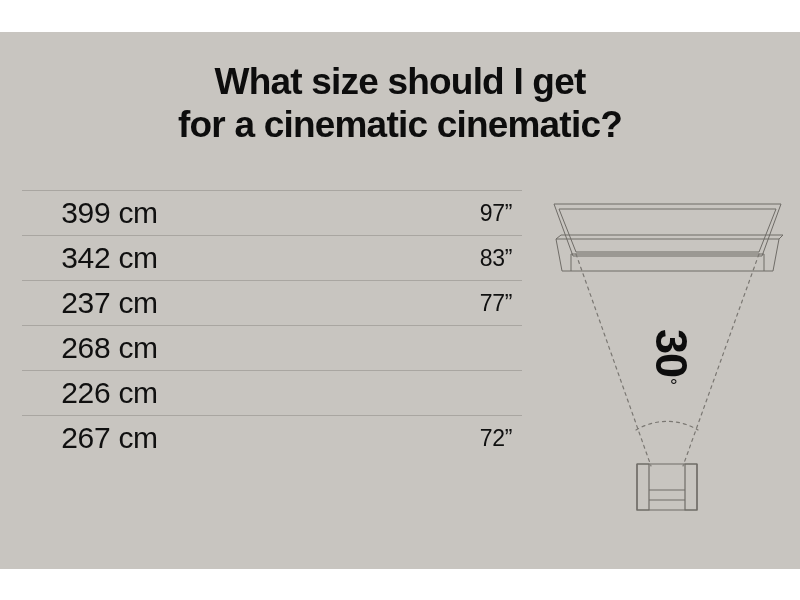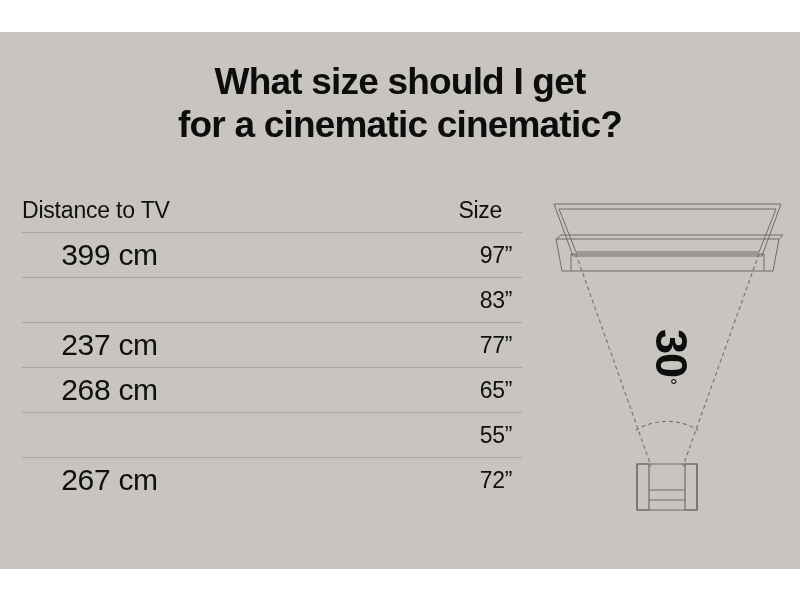--- a/index.html
+++ b/index.html
@@ -147,42 +147,38 @@
 <div id="stage">
   <div id="panel">
 
     <div id="title-block">
       <span class="tline">What size should I get</span>
       <span class="tline">for a cinematic cinematic?</span>
     </div>
 
     <div id="size-table">
 
-      <div class="thead">
-        <div class="c-dist">Distance to TV</div>
-        <div class="c-size">Size</div>
-      </div>
 
       <div class="trow">
         <div class="c-dist">399 cm</div>
         <div class="c-size">97”</div>
       </div>
       <div class="trow">
+        <div class="c-dist">342 cm</div>
         <div class="c-size">83”</div>
       </div>
       <div class="trow">
         <div class="c-dist">237 cm</div>
         <div class="c-size">77”</div>
       </div>
       <div class="trow">
         <div class="c-dist">268 cm</div>
-        <div class="c-size">65”</div>
-      </div>
-      <div class="trow">
-        <div class="c-size">55”</div>
+      </div>
+      <div class="trow">
+        <div class="c-dist">226 cm</div>
       </div>
       <div class="trow">
         <div class="c-dist">267 cm</div>
         <div class="c-size">72”</div>
       </div>
 
     </div>
 
     <div id="diagram">
       <svg width="255" height="330" viewBox="0 0 255 330" fill="none">

